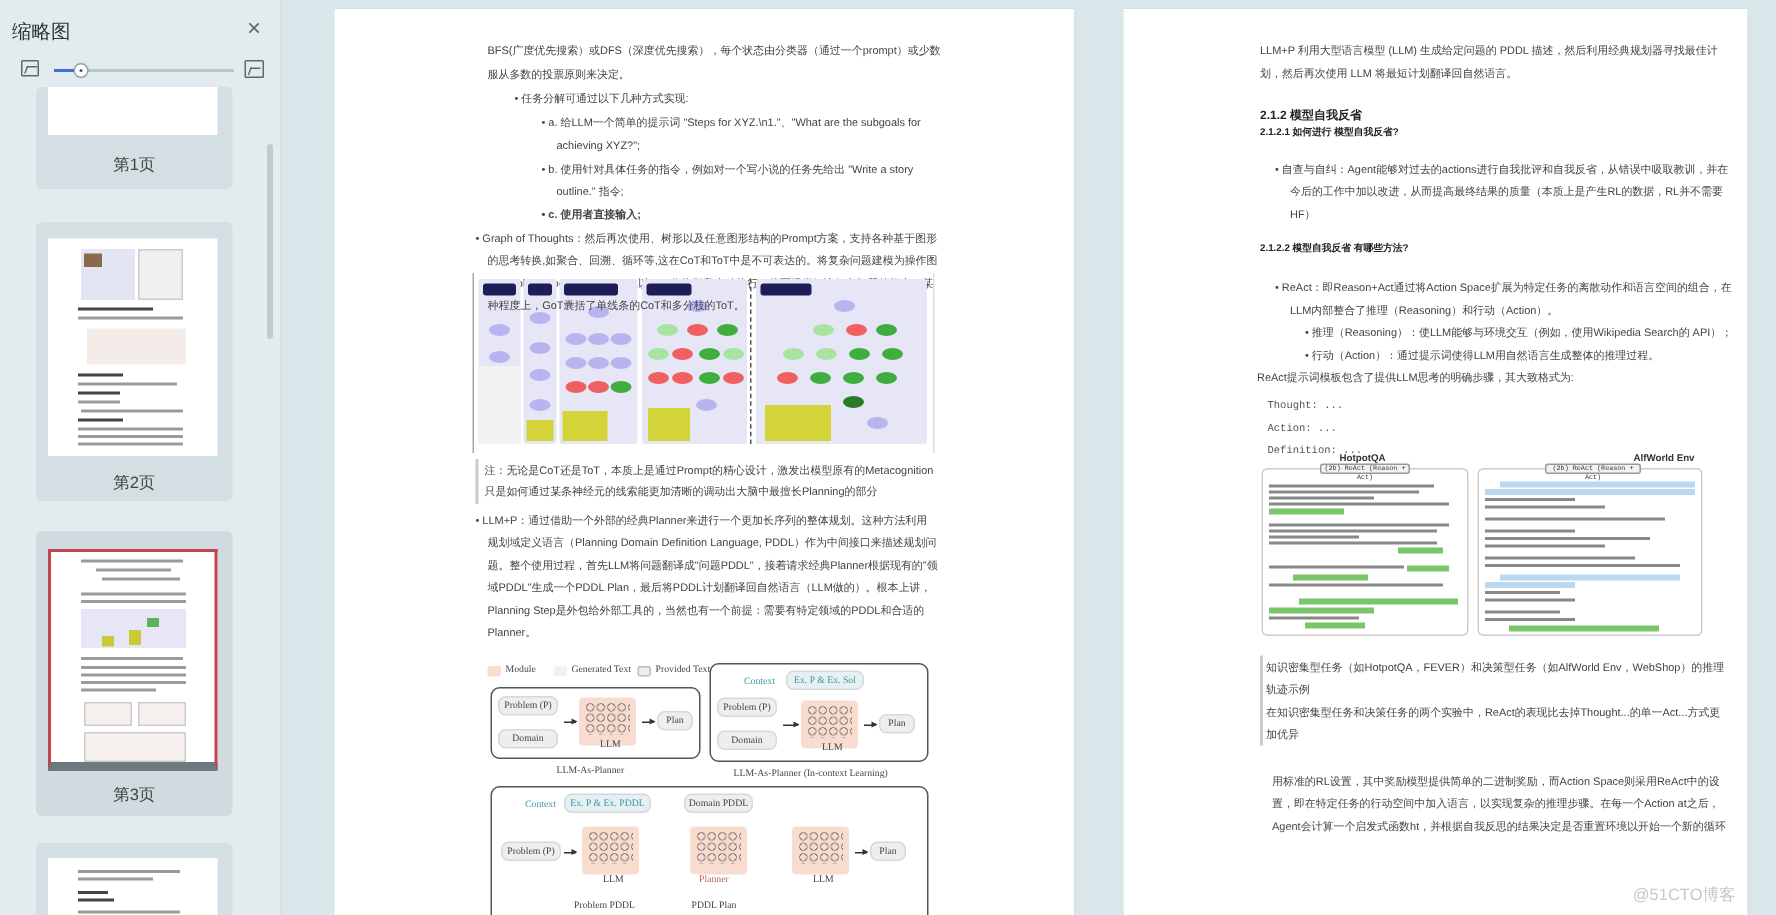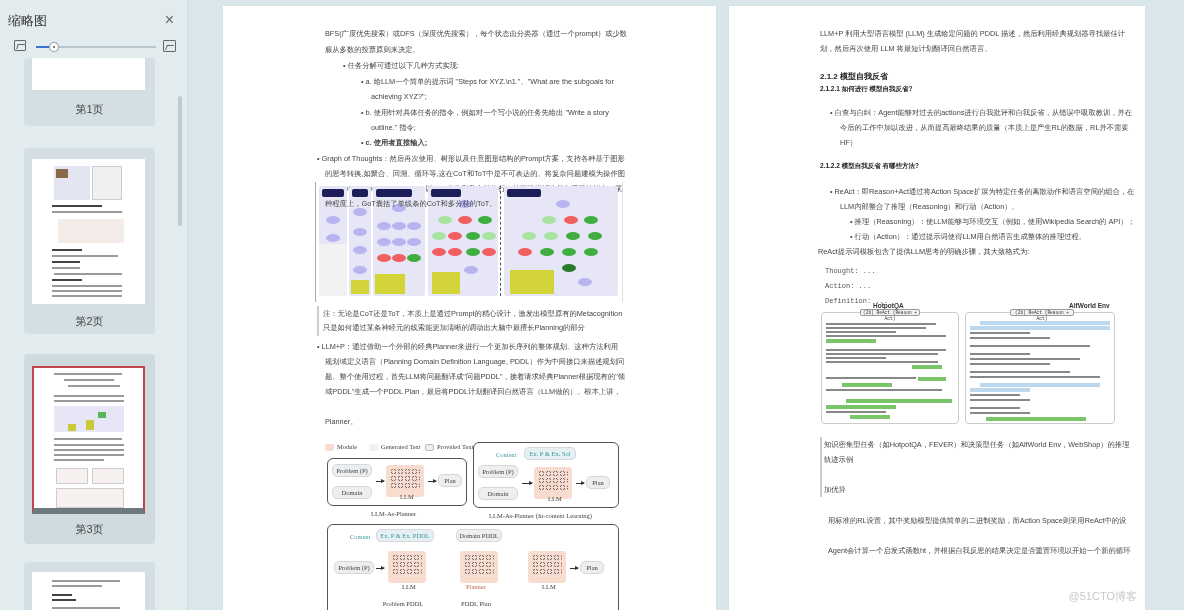--- a/index.html
+++ b/index.html
@@ -39,21 +39,21 @@
   .thumb-card.active { background: #d0dbdf; }
   .thumb-card.active .thumb-page { border: 2px solid #c0454d; border-bottom: 6px solid #6c7a7d; }
   .tline { position: absolute; height: 2px; background: #9a9a9a; }
   .tfig { position: absolute; background: #cfd6ef; }
   .sb-scroll { position: absolute; left: 178px; top: 96px; width: 4px; height: 130px; background: #bfcbd0; border-radius: 2px; }
 
   
   .viewer { position: absolute; left: 189px; top: 0; width: 995px; height: 610px; background: #d9e6ea; }
   .page { position: absolute; top: 6px; background: #fff; height: 604px; overflow: hidden; box-shadow: 0 0 2px rgba(0,0,0,0.08); }
   .page.left { left: 34px; width: 493px; }
-  .page.right { left: 540px; width: 416px; }
+  .page.right { left: 560px; width: 416px; }
   .txt { position: absolute; font-size: 7.3px; line-height: 15px; color: #444; white-space: nowrap; }
   .txt.b { font-weight: bold; color: #222; }
   .mono { font-family: "Liberation Mono", monospace; color: #555; font-size: 7px; }
   .quote { position: absolute; border-left: 2px solid #ccc; }
 
   
   .got-fig { position: absolute; left: 92px; top: 172px; width: 308px; height: 120px; border-left: 1px solid #aaa; border-right: 1px solid #ddd; }
   .got-panel { position: absolute; top: 4px; height: 110px; background: #e6e6f6; border-radius: 2px; }
   .got-tag { position: absolute; left: 3px; top: 3px; height: 8px; background: #1d1d5a; border-radius: 2px; }
   .node { position: absolute; width: 14px; height: 8px; border-radius: 50%; }
@@ -253,20 +253,21 @@
     <div class="txt" style="left:102px;top:190px;">种程度上，GoT囊括了单线条的CoT和多分枝的ToT。</div>
 
     <div class="quote" style="left:94px;top:300px;height:30px;"></div>
     <div class="txt" style="left:100px;top:300px;">注：无论是CoT还是ToT，本质上是通过Prompt的精心设计，激发出模型原有的Metacognition</div>
     <div class="txt" style="left:100px;top:314px;">只是如何通过某条神经元的线索能更加清晰的调动出大脑中最擅长Planning的部分</div>
 
     <div class="txt" style="left:94px;top:333px;">• LLM+P：通过借助一个外部的经典Planner来进行一个更加长序列的整体规划。这种方法利用</div>
     <div class="txt" style="left:102px;top:348px;">规划域定义语言（Planning Domain Definition Language, PDDL）作为中间接口来描述规划问</div>
     <div class="txt" style="left:102px;top:363px;">题。整个使用过程，首先LLM将问题翻译成"问题PDDL"，接着请求经典Planner根据现有的"领</div>
     <div class="txt" style="left:102px;top:378px;">域PDDL"生成一个PDDL Plan，最后将PDDL计划翻译回自然语言（LLM做的）。根本上讲，</div>
+    <div class="txt" style="left:102px;top:393px;">Planning Step是外包给外部工具的，当然也有一个前提：需要有特定领域的PDDL和合适的</div>
     <div class="txt" style="left:102px;top:408px;">Planner。</div>
 
     <div class="llmp-fig" style="top:434px;">
       <div class="legend-sw" style="left:2px;top:4px;background:#f7dccf;"></div>
       <div class="cap" style="left:14px;top:3px;">Module</div>
       <div class="legend-sw" style="left:46px;top:4px;background:#f1f1f1;"></div>
       <div class="cap" style="left:58px;top:3px;">Generated Text</div>
       <div class="legend-sw" style="left:102px;top:4px;background:#eceef0;border:1px solid #bbb;"></div>
       <div class="cap" style="left:114px;top:3px;">Provided Text</div>
 
@@ -376,20 +377,22 @@
         <div class="rl" style="left:4px;top:86px;width:60px;"></div>
         <div class="rl" style="left:4px;top:94px;width:50px;"></div>
         <div class="rl" style="left:4px;top:99px;width:60px;"></div>
         <div class="rg" style="left:20px;top:104px;width:100px;"></div>
       </div>
     </div>
 
     <div class="quote" style="left:91px;top:431px;height:60px;"></div>
     <div class="txt" style="left:95px;top:431px;">知识密集型任务（如HotpotQA，FEVER）和决策型任务（如AlfWorld Env，WebShop）的推理</div>
     <div class="txt" style="left:95px;top:446px;">轨迹示例</div>
+    <div class="txt" style="left:95px;top:461px;">在知识密集型任务和决策任务的两个实验中，ReAct的表现比去掉Thought...的单一Act...方式更</div>
     <div class="txt" style="left:95px;top:476px;">加优异</div>
 
     <div class="txt" style="left:99px;top:507px;">用标准的RL设置，其中奖励模型提供简单的二进制奖励，而Action Space则采用ReAct中的设</div>
+    <div class="txt" style="left:99px;top:522px;">置，即在特定任务的行动空间中加入语言，以实现复杂的推理步骤。在每一个Action at之后，</div>
     <div class="txt" style="left:99px;top:537px;">Agent会计算一个启发式函数ht，并根据自我反思的结果决定是否重置环境以开始一个新的循环</div>
 
     <div class="watermark">@51CTO博客</div>
   </div>
 </div>
 
 </body></html>

